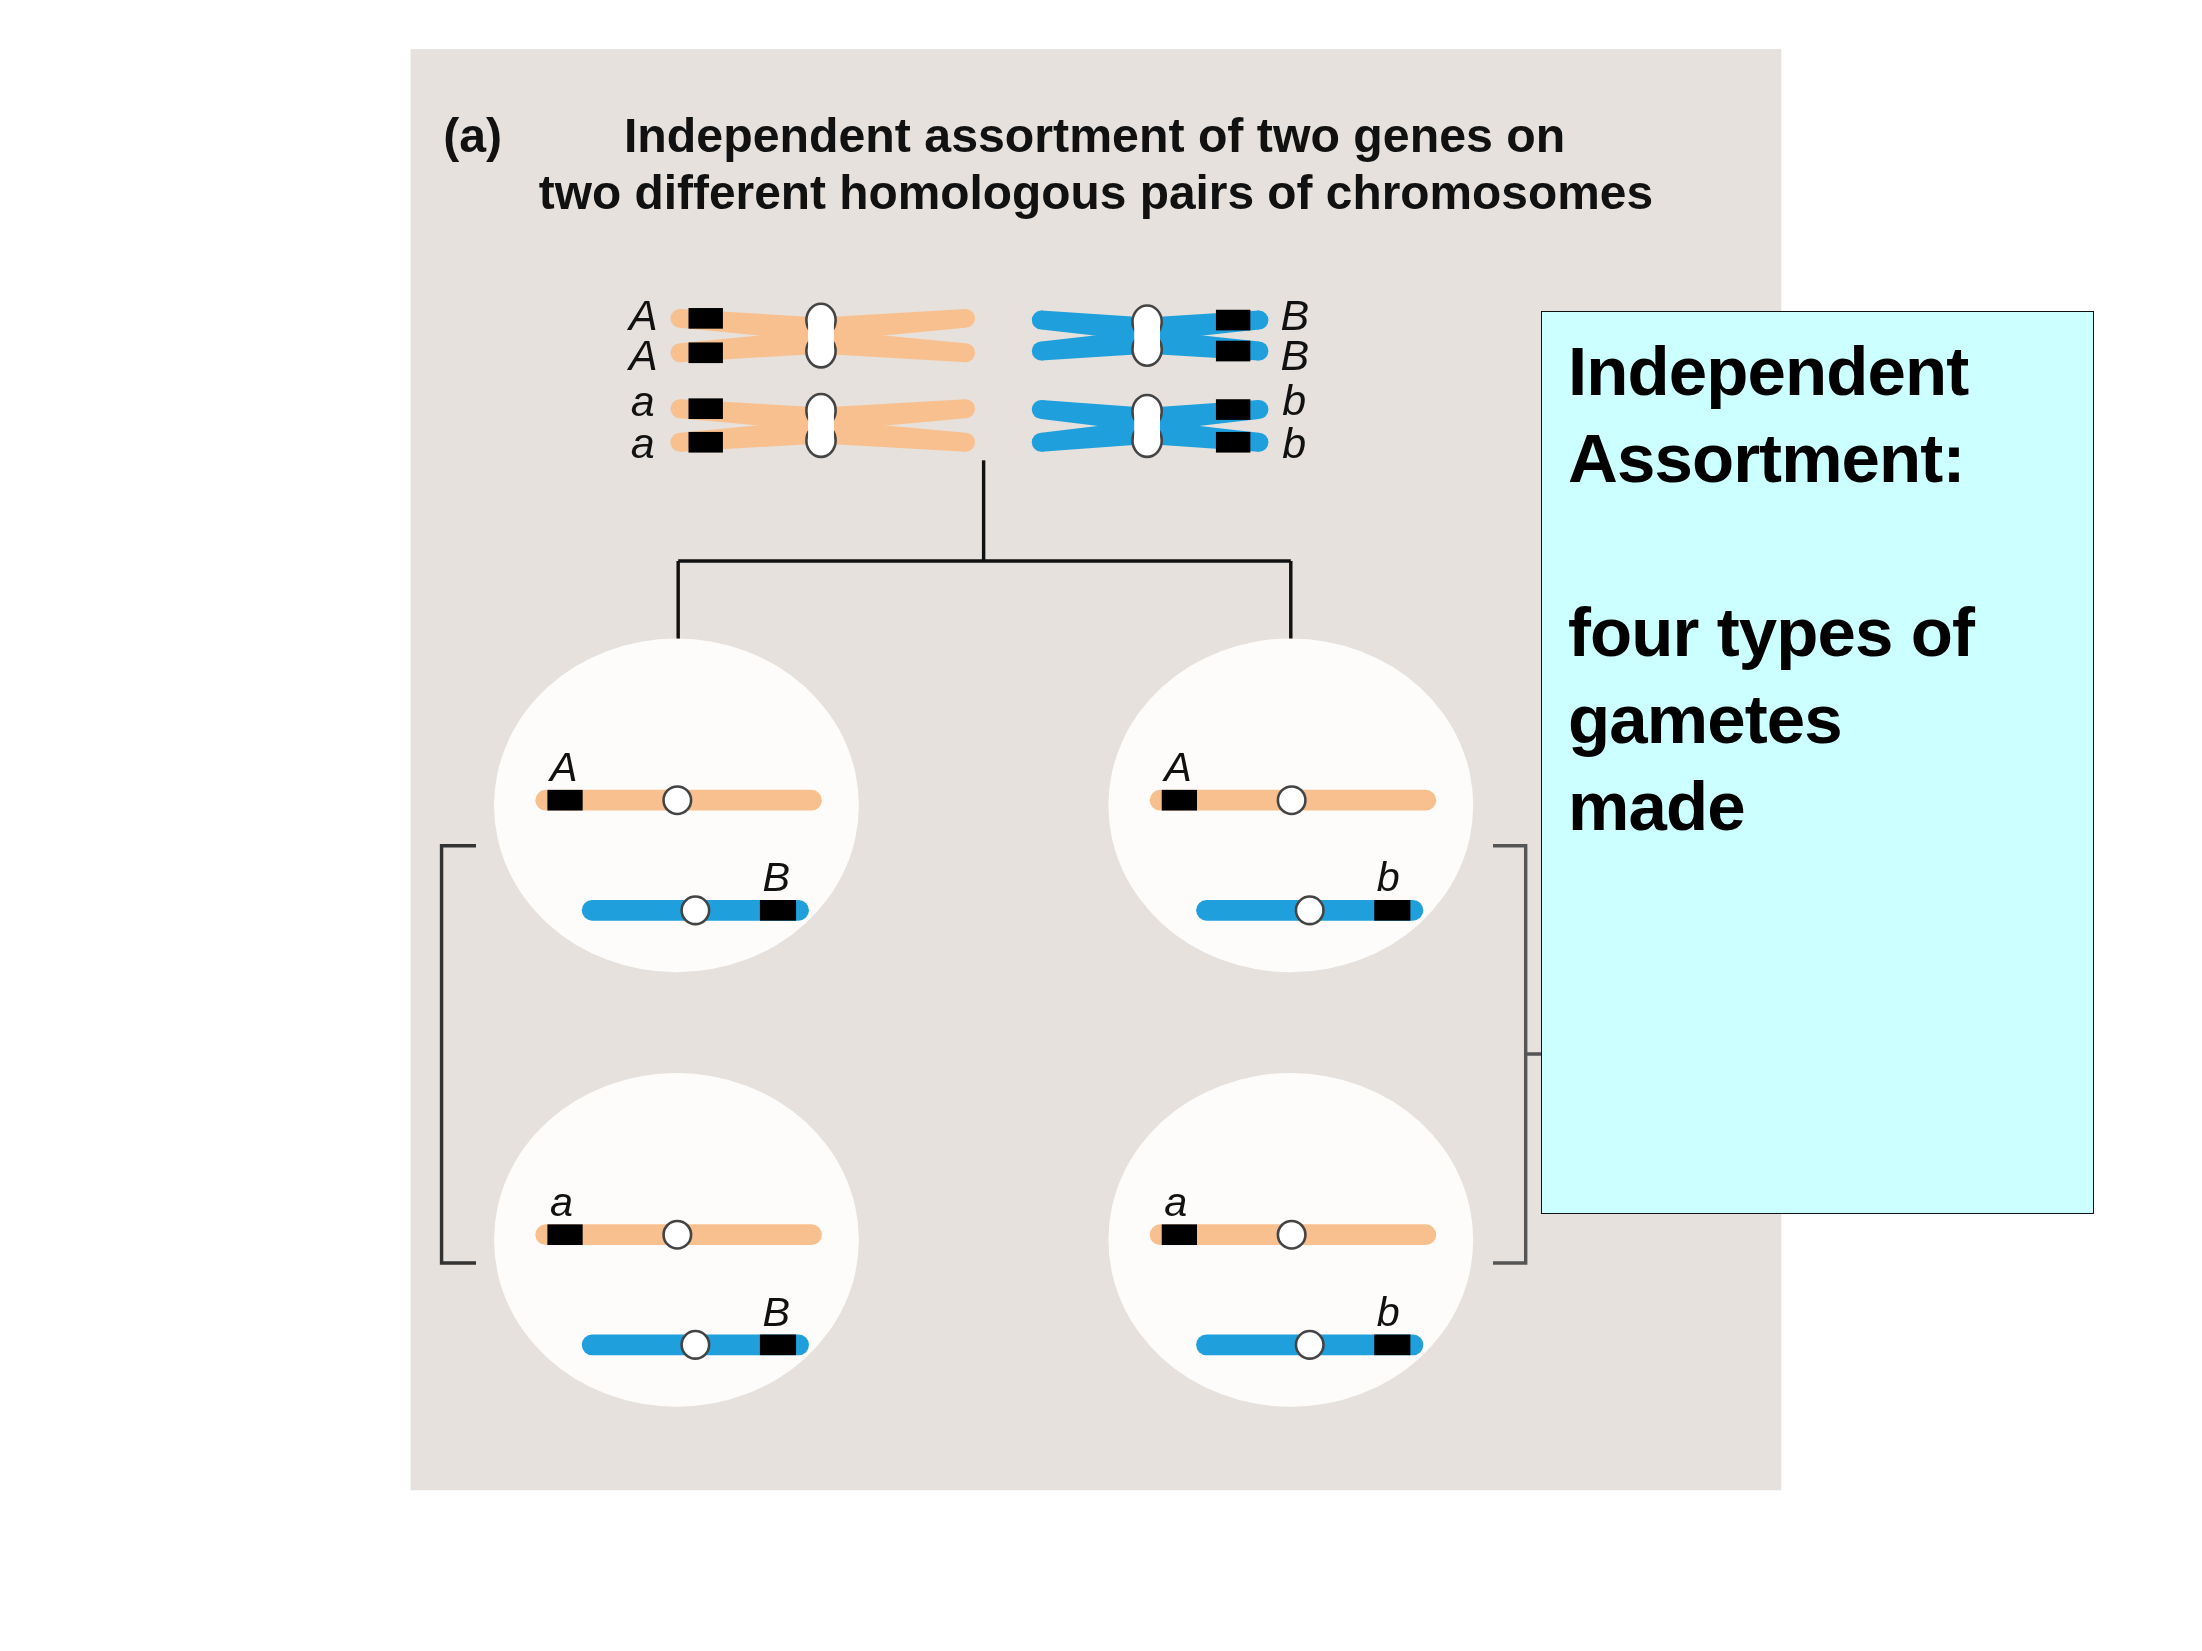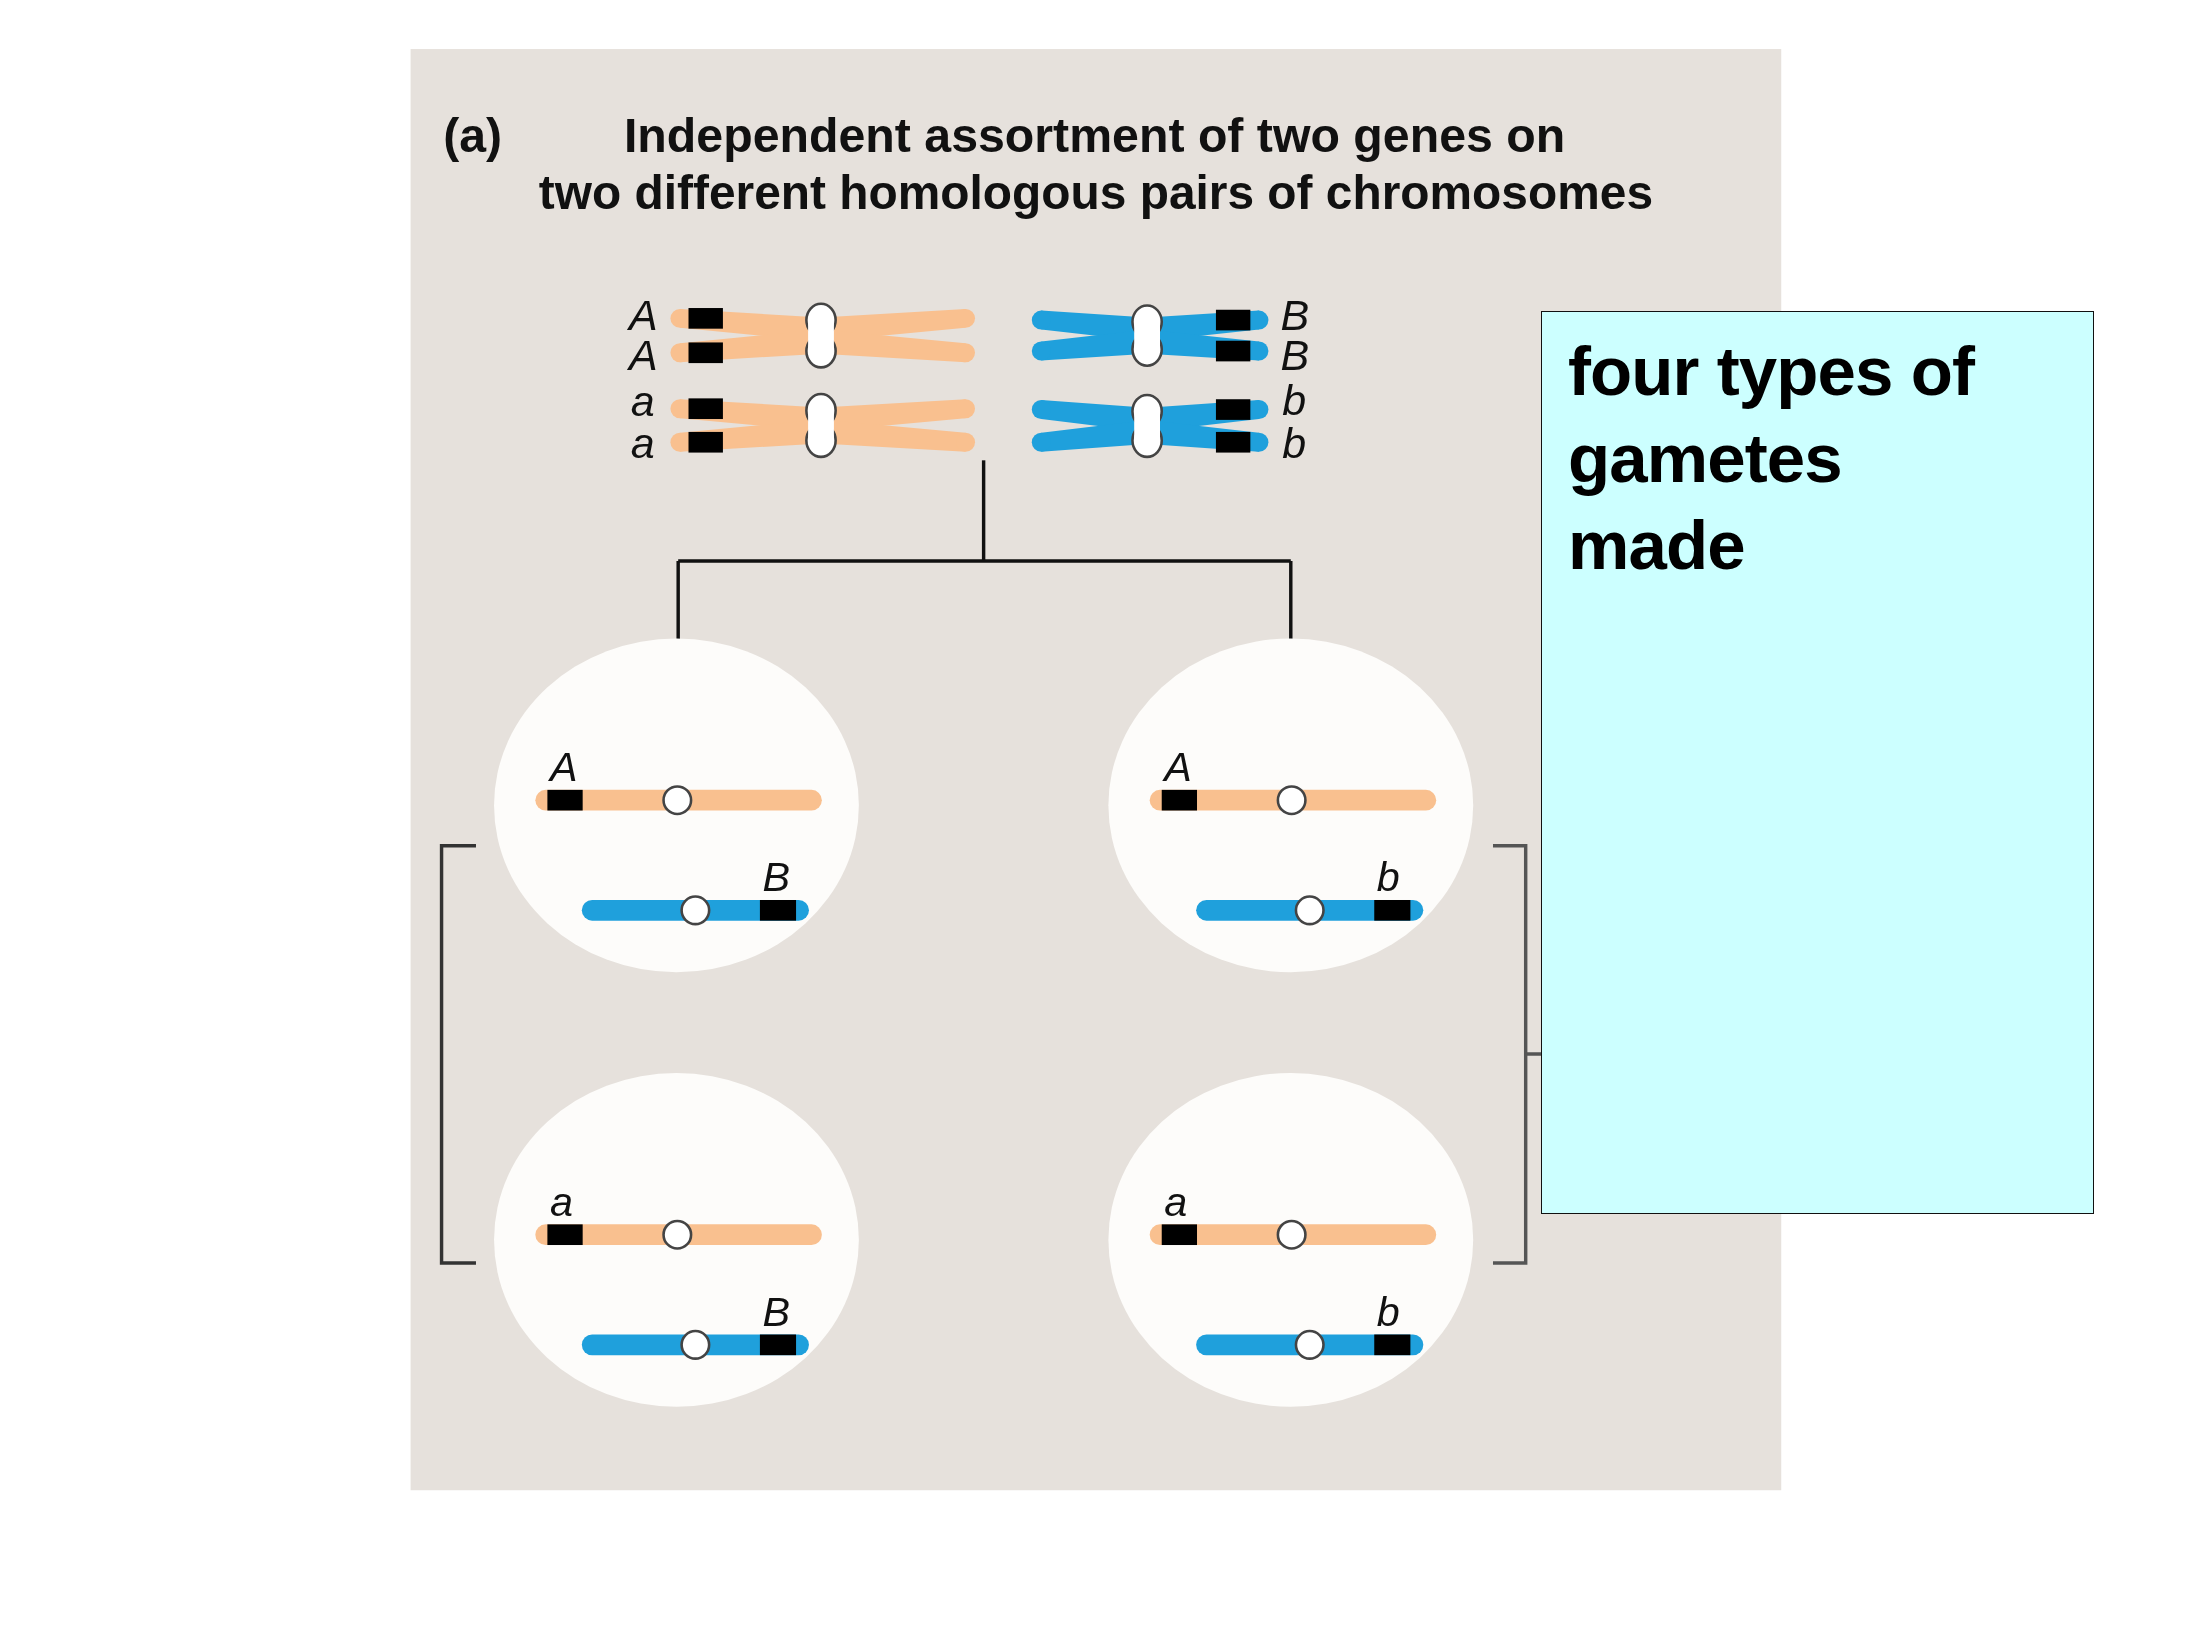--- a/index.html
+++ b/index.html
@@ -10,21 +10,21 @@
     .callout {
       position: absolute; left: 1541px; top: 311px; width: 553px; height: 903px;
       background: #ccffff; border: 1.7px solid #111; box-sizing: border-box;
       padding: 15.5px 0 0 26px;
     }
     .callout p {
       margin: 0; font-family: "Liberation Sans", sans-serif; font-weight: bold;
       font-size: 69px; line-height: 87px; color: #000; white-space: pre-line;
       letter-spacing: -0.9px;
     }
-    .callout p + p { margin-top: 109px; }
+    .callout p + p { margin-top: 87px; }
   </style>
 </head>
 <body>
 
 <svg id="diagram" width="2203" height="1652" viewBox="0 0 2560 1920" xmlns="http://www.w3.org/2000/svg">
   <rect x="477" y="57" width="1593" height="1675" fill="#e6e1dc"></rect>
 
   <text class="panel-title" x="515" y="177" font-size="56">(a)</text>
   <text class="panel-title" x="725" y="177" font-size="56" textLength="1094" lengthAdjust="spacingAndGlyphs">Independent assortment of two genes on</text>
   <text class="panel-title" x="626" y="243" font-size="56" textLength="1295" lengthAdjust="spacingAndGlyphs">two different homologous pairs of chromosomes</text>
@@ -158,17 +158,19 @@
         <text x="1353" y="1413" font-size="48" class="gene-label">a</text>
         <rect x="1390" y="1551" width="264" height="24" rx="12" fill="#1fa0dc"></rect>
         <rect x="1597" y="1551" width="42" height="24" fill="#000"></rect>
         <circle cx="1522" cy="1563" r="16" fill="#fff" stroke="#444" stroke-width="3"></circle>
         <text x="1600" y="1541" font-size="48" class="gene-label">b</text>
       </g>
     </g>
 </svg>
 
 <div class="callout">
+  <p>Independent
+Assortment:</p>
   <p>four types of
 gametes
 made</p>
 </div>
 
 
 </body></html>

